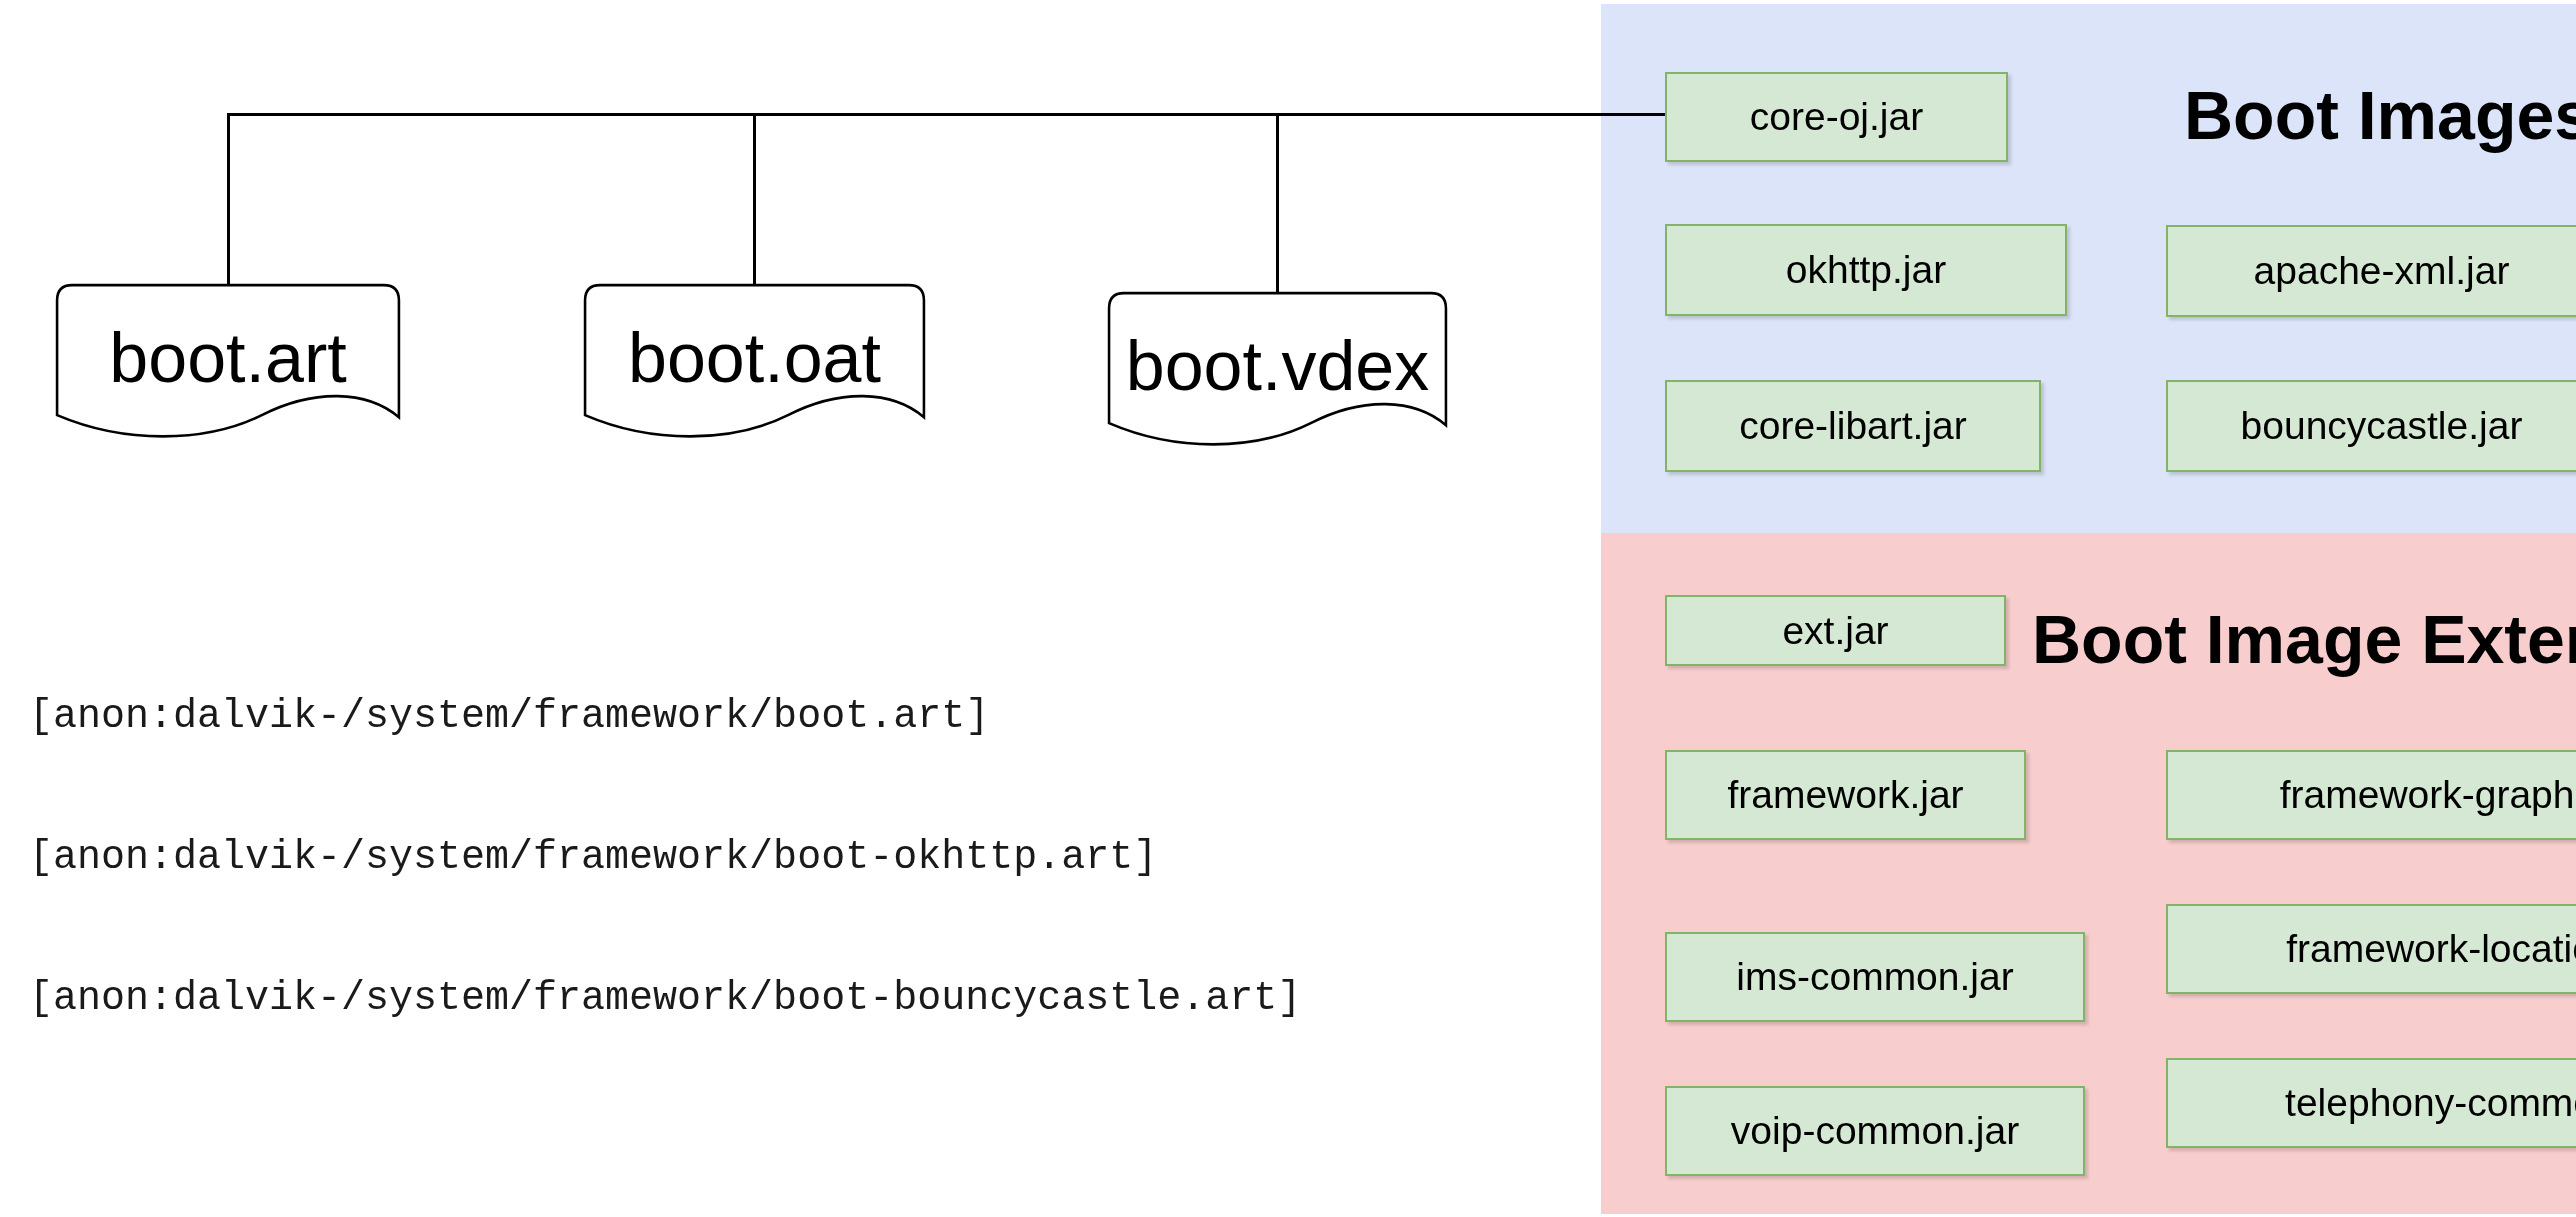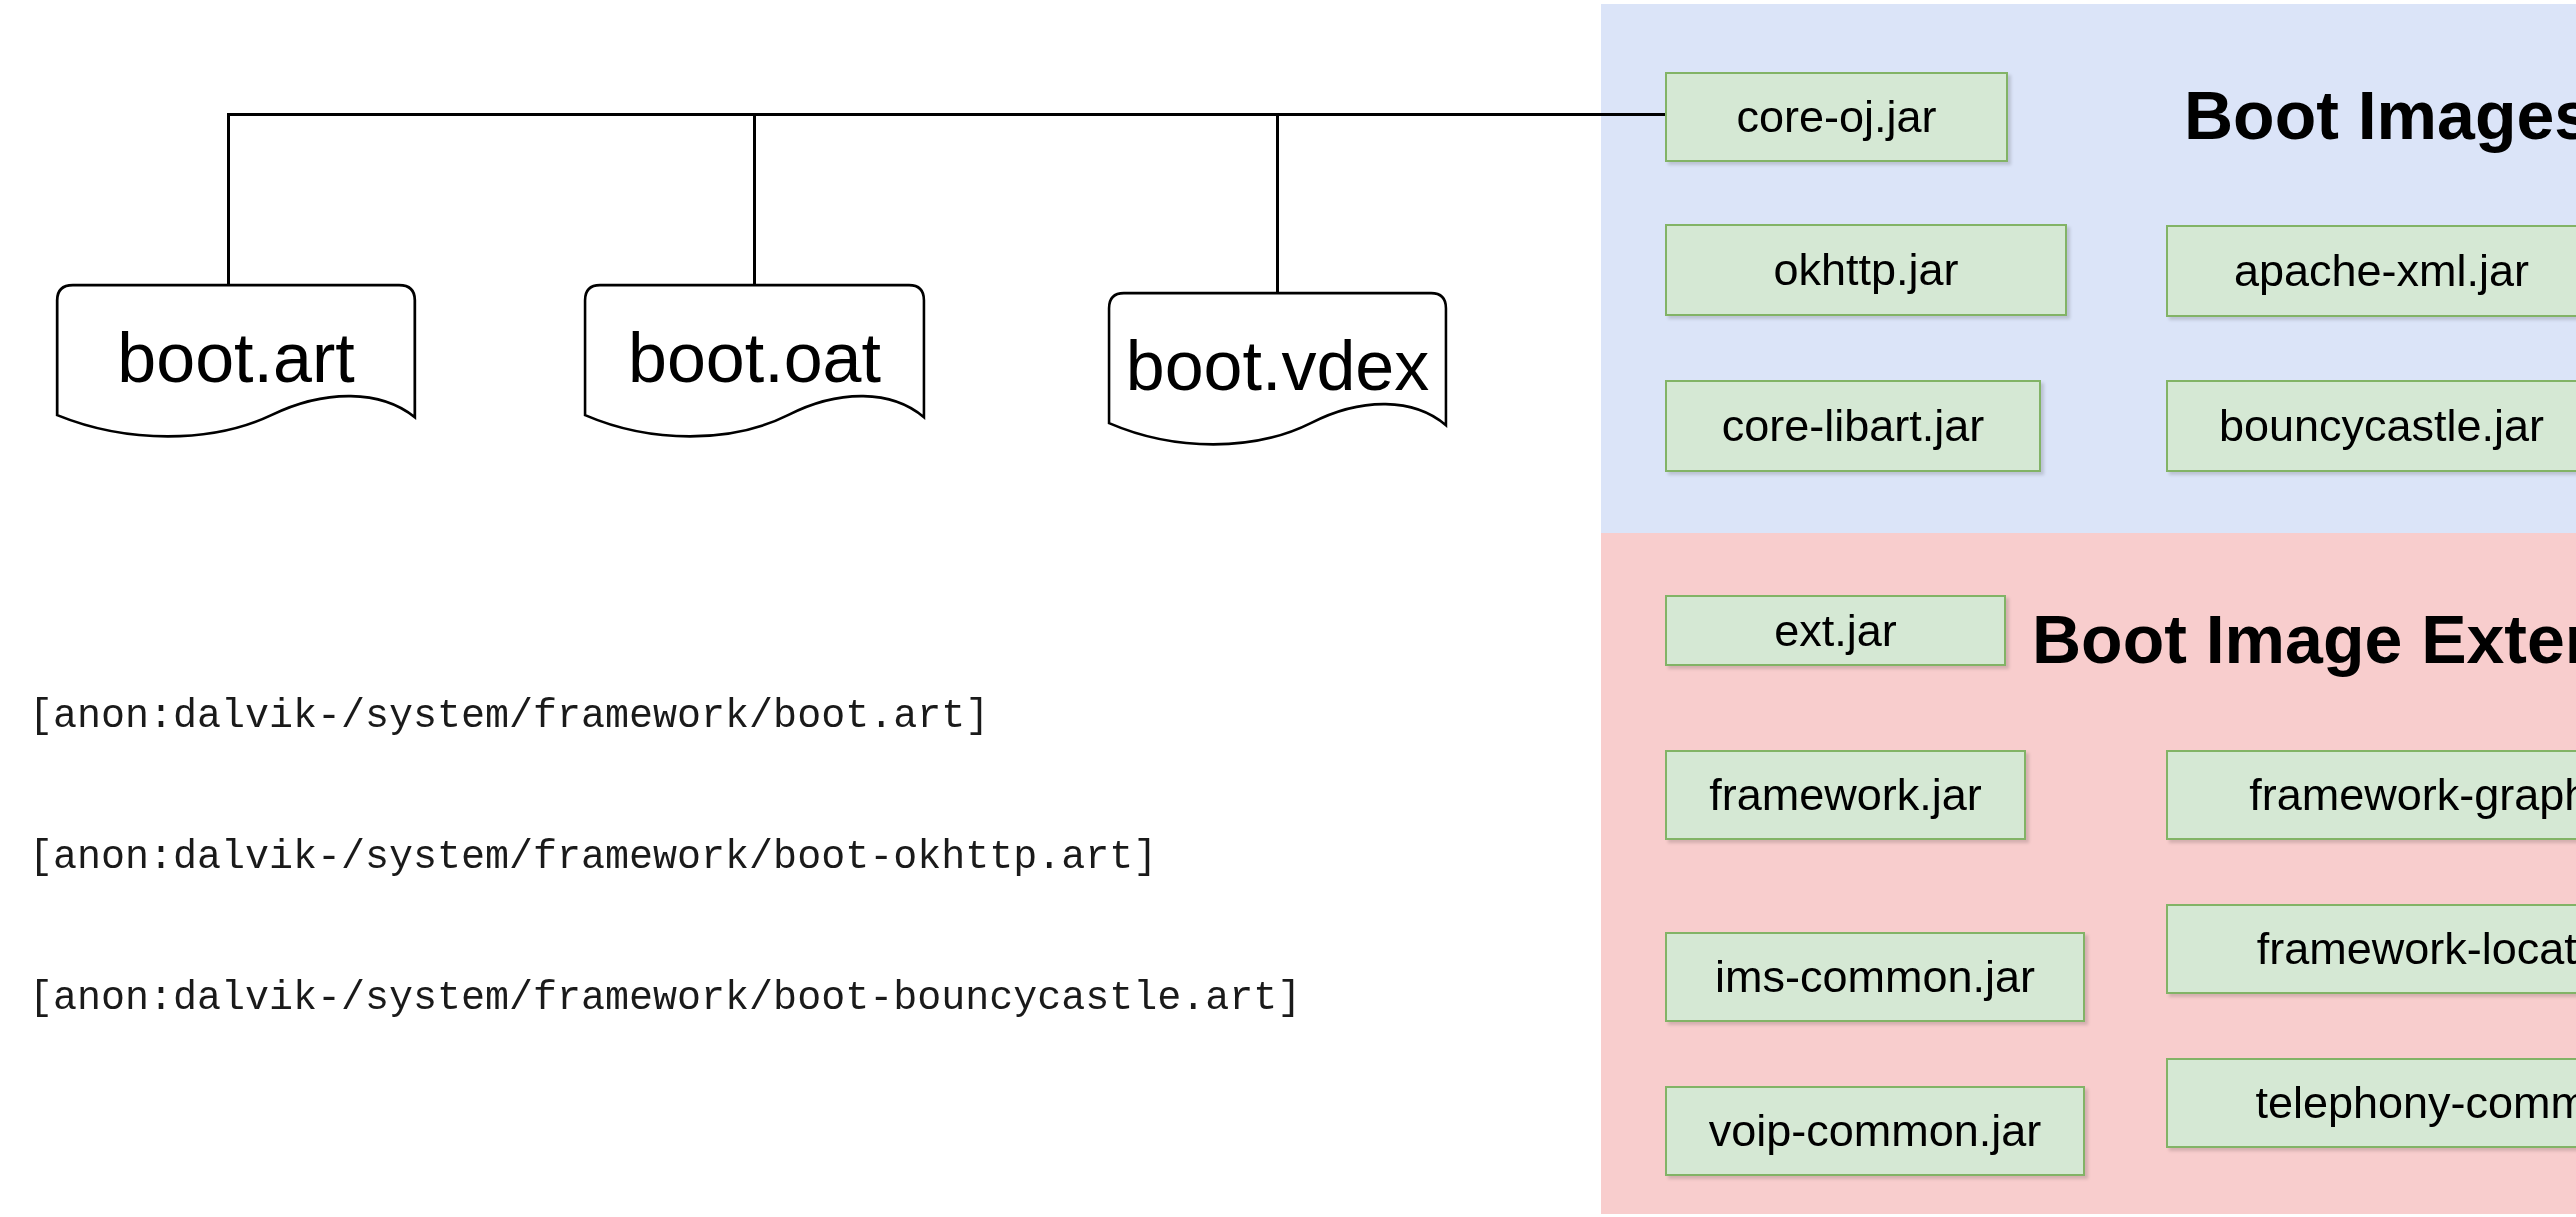--- a/index.html
+++ b/index.html
@@ -14,31 +14,31 @@
   #tl-h {left:227px;top:113px;width:1438px;height:2.6px;}
   #tl-v1{left:227px;top:113px;width:2.6px;height:174px;}
   #tl-v2{left:753px;top:113px;width:2.6px;height:174px;}
   #tl-v3{left:1276px;top:113px;width:2.6px;height:181px;}
 
   .doc{position:absolute;}
   .doc svg{position:absolute;left:0;top:0;width:100%;height:100%;}
   .doc .doc-label{position:absolute;left:0;top:0;right:0;bottom:0;
       display:flex;align-items:center;justify-content:center;
       padding-bottom:24px;font-size:70px;color:#000;white-space:nowrap;}
-  #doc-boot-art {left:55px; top:283px;width:346px;height:173px;padding-left:16px;}
+  #doc-boot-art {left:55px; top:283px;width:346px;height:173px;}
   #doc-boot-oat {left:583px;top:283px;width:343px;height:173px;}
   #doc-boot-vdex{left:1107px;top:291px;width:341px;height:173px;}
 
   #memmap{position:absolute;left:29px;top:599px;
       font-family:"Liberation Mono",monospace;font-size:40px;line-height:47px;
       color:#1a1a1a;white-space:pre;}
 
   .jar{position:absolute;background:#d5e8d4;border:2.6px solid #82b366;
       box-sizing:border-box;display:flex;align-items:center;justify-content:center;
-      font-size:45px;color:#000;white-space:nowrap;
+      font-size:39px;color:#000;white-space:nowrap;
       box-shadow:2.6px 2.6px 3.1px rgba(0,0,0,0.15);}
   #jar-core-oj          {left:1665px;top:72px; width:343px; height:90px;}
   #jar-okhttp           {left:1665px;top:224px; width:402px; height:92px;}
   #jar-apache-xml       {left:2166px;top:225px; width:431px; height:92px;}
   #jar-core-libart      {left:1665px;top:380px; width:376px; height:92px;}
   #jar-bouncycastle     {left:2166px;top:380px; width:431px; height:92px;}
   #jar-ext              {left:1665px;top:595px;width:341px; height:71px;}
   #jar-framework        {left:1665px;top:750px;width:361px; height:90px;}
   #jar-framework-graphics{left:2166px;top:750px;width:624px;height:90px;}
   #jar-ims-common       {left:1665px;top:904px;width:420px; height:90px;margin-top:28px;}

